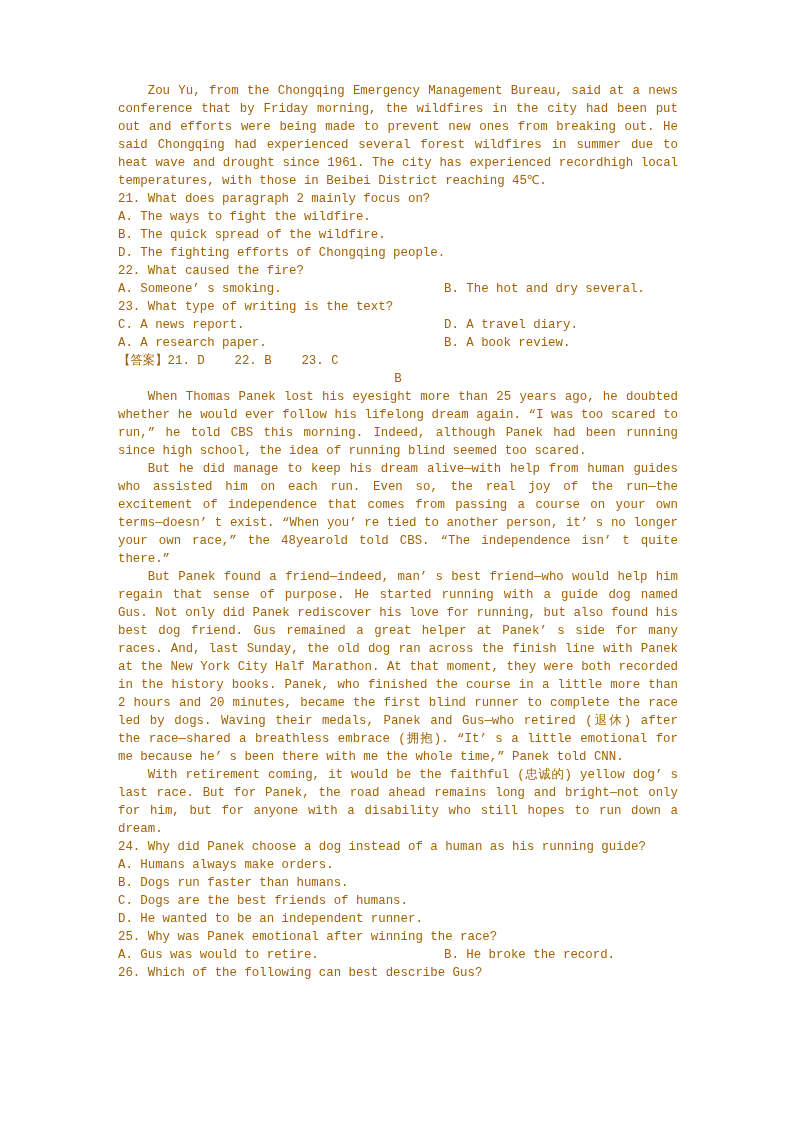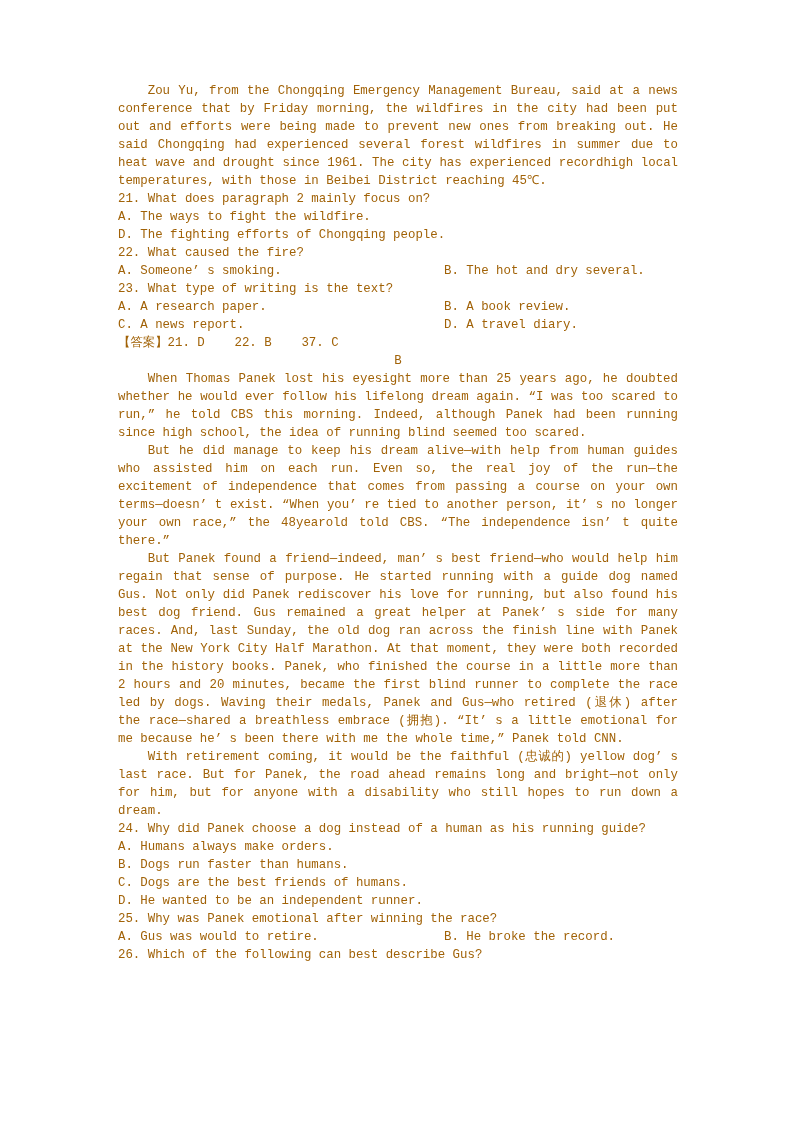--- a/index.html
+++ b/index.html
@@ -38,27 +38,28 @@
     .col-right { display: inline; }
   </style>
 </head>
 <body>
 
 <div class="page">
   <div class="content" id="content">
       <div class="block body">Zou Yu, from the Chongqing Emergency Management Bureau, said at a news conference that by Friday morning, the wildfires in the city had been put out and efforts were being made to prevent new ones from breaking out. He said Chongqing had experienced several forest wildfires in summer due to heat wave and drought since 1961. The city has experienced recordhigh local temperatures, with those in Beibei District reaching 45℃.</div>
       <div class="block line">21. What does paragraph 2 mainly focus on?</div>
       <div class="block line">A. The ways to fight the wildfire.</div>
+      <div class="block line">B. The quick spread of the wildfire.</div>
       <div class="block line">D. The fighting efforts of Chongqing people.</div>
       <div class="block line">22. What caused the fire?</div>
       <div class="block cols"><span class="col-left">A. Someone’ s smoking.</span><span class="col-right">B. The hot and dry several.</span></div>
       <div class="block line">23. What type of writing is the text?</div>
+      <div class="block cols"><span class="col-left">C. A news report.</span><span class="col-right">D. A travel diary.</span></div>
       <div class="block cols"><span class="col-left">A. A research paper.</span><span class="col-right">B. A book review.</span></div>
-      <div class="block cols"><span class="col-left">C. A news report.</span><span class="col-right">D. A travel diary.</span></div>
-      <div class="block answer">【答案】21. D    22. B    37. C</div>
+      <div class="block answer">【答案】21. D    22. B    23. C</div>
       <div class="block center">B</div>
       <div class="block body">When Thomas Panek lost his eyesight more than 25 years ago, he doubted whether he would ever follow his lifelong dream again. “I was too scared to run,” he told CBS this morning. Indeed, although Panek had been running since high school, the idea of running blind seemed too scared.</div>
       <div class="block body">But he did manage to keep his dream alive—with help from human guides who assisted him on each run. Even so, the real joy of the run—the excitement of independence that comes from passing a course on your own terms—doesn’ t exist. “When you’ re tied to another person, it’ s no longer your own race,” the 48yearold told CBS. “The independence isn’ t quite there.”</div>
       <div class="block body">But Panek found a friend—indeed, man’ s best friend—who would help him regain that sense of purpose. He started running with a guide dog named Gus. Not only did Panek rediscover his love for running, but also found his best dog friend. Gus remained a great helper at Panek’ s side for many races. And, last Sunday, the old dog ran across the finish line with Panek at the New York City Half Marathon. At that moment, they were both recorded in the history books. Panek, who finished the course in a little more than 2 hours and 20 minutes, became the first blind runner to complete the race led by dogs. Waving their medals, Panek and Gus—who retired (退休) after the race—shared a breathless embrace (拥抱). “It’ s a little emotional for me because he’ s been there with me the whole time,” Panek told CNN.</div>
       <div class="block body">With retirement coming, it would be the faithful (忠诚的) yellow dog’ s last race. But for Panek, the road ahead remains long and bright—not only for him, but for anyone with a disability who still hopes to run down a dream.</div>
       <div class="block line">24. Why did Panek choose a dog instead of a human as his running guide?</div>
       <div class="block line">A. Humans always make orders.</div>
       <div class="block line">B. Dogs run faster than humans.</div>
       <div class="block line">C. Dogs are the best friends of humans.</div>
       <div class="block line">D. He wanted to be an independent runner.</div>

